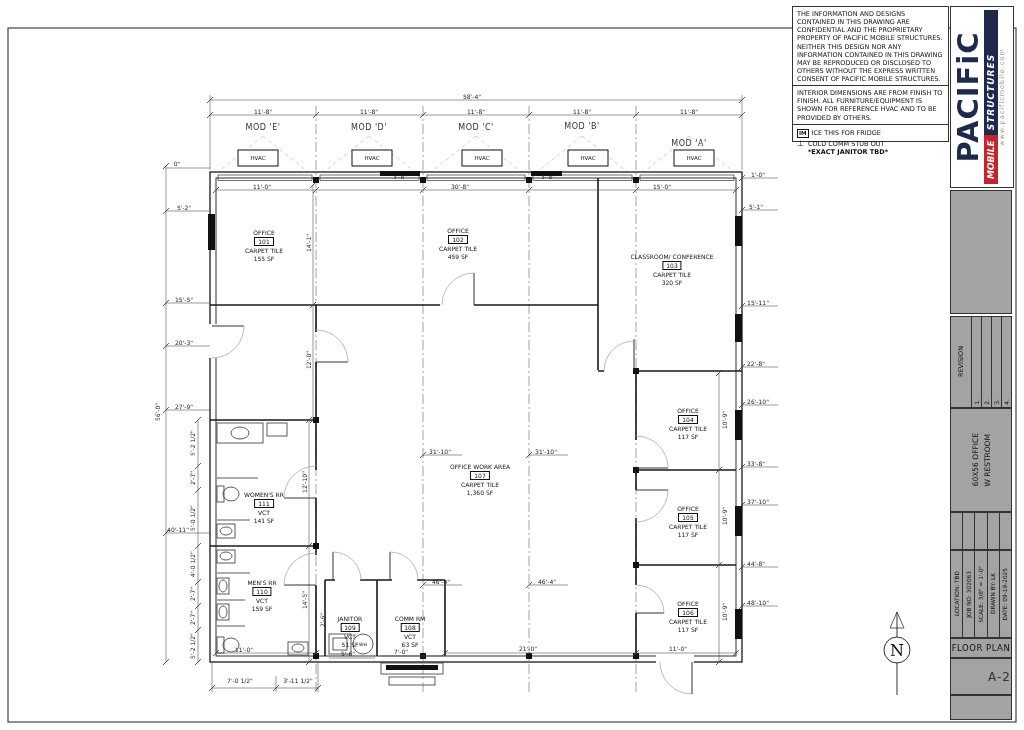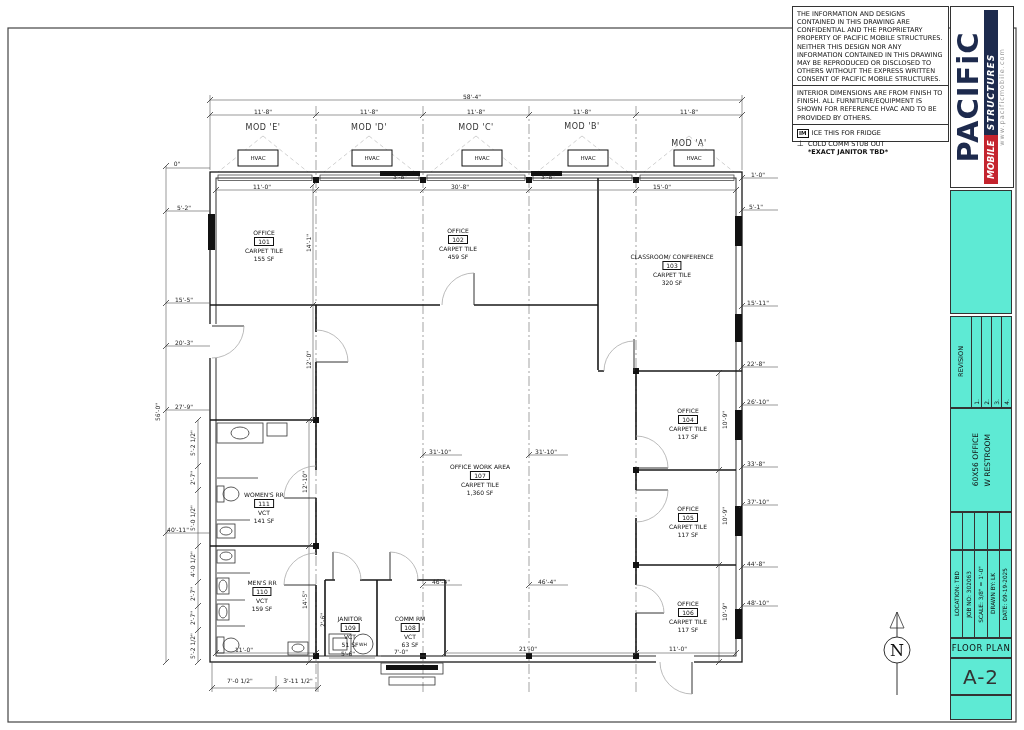--- a/index.html
+++ b/index.html
@@ -38,40 +38,40 @@
             transform:rotate(-90deg);transform-origin:0 0;display:flex;
             flex-direction:column;}
   .logo-pacific{font-weight:bold;font-size:29px;line-height:32px;letter-spacing:1px;
                 text-align:center;}
   .logo-band{display:flex;height:14px;font-style:italic;font-weight:bold;
              font-size:9px;color:#fff;line-height:14px;}
   .band-mobile{padding:0 5px;}
   .band-structures{flex:1;padding:0 5px;letter-spacing:1px;}
   .logo-web{font-size:6.5px;color:#999;text-align:center;letter-spacing:1px;}
   
-  .tb{position:absolute;left:950px;width:62px;border:1px solid #333;background:#5eead4;
+  .tb{position:absolute;left:950px;width:62px;border:1px solid #333;background:#a3a3a3;
       box-sizing:border-box;}
   .vtext{writing-mode:vertical-rl;transform:rotate(180deg);white-space:nowrap;}
   .tb-rev{display:flex;}
   .rev-head{width:20px;display:flex;align-items:center;justify-content:center;
             font-size:6.5px;}
   .rev-cell{flex:1;border-left:1px solid #333;display:flex;align-items:flex-end;
             justify-content:center;font-size:6px;padding-bottom:2px;}
   .tb-project{display:flex;align-items:center;justify-content:center;gap:3px;
               font-size:7.5px;}
   .tb-cols{display:flex;}
   .tb-col{flex:1;border-left:1px solid #333;}
   .tb-col:first-child{border-left:none;}
   .tb-info{display:flex;}
   .info-cell{flex:1;border-left:1px solid #333;display:flex;align-items:center;
              justify-content:center;font-size:5.8px;overflow:hidden;}
   .info-cell:first-child{border-left:none;}
   .tb-title{display:flex;align-items:center;justify-content:center;font-size:8.5px;
             letter-spacing:.5px;}
-  .tb-no{display:flex;align-items:center;justify-content:center;font-size:20px;
+  .tb-no{display:flex;align-items:center;justify-content:flex-end;font-size:12px;
          letter-spacing:1px;color:#333;}
 </style>
 </head>
 <body>
 
 <div class="page">
 
   <svg class="lines" width="1024" height="730" viewBox="0 0 1024 730">
 
     <g>

